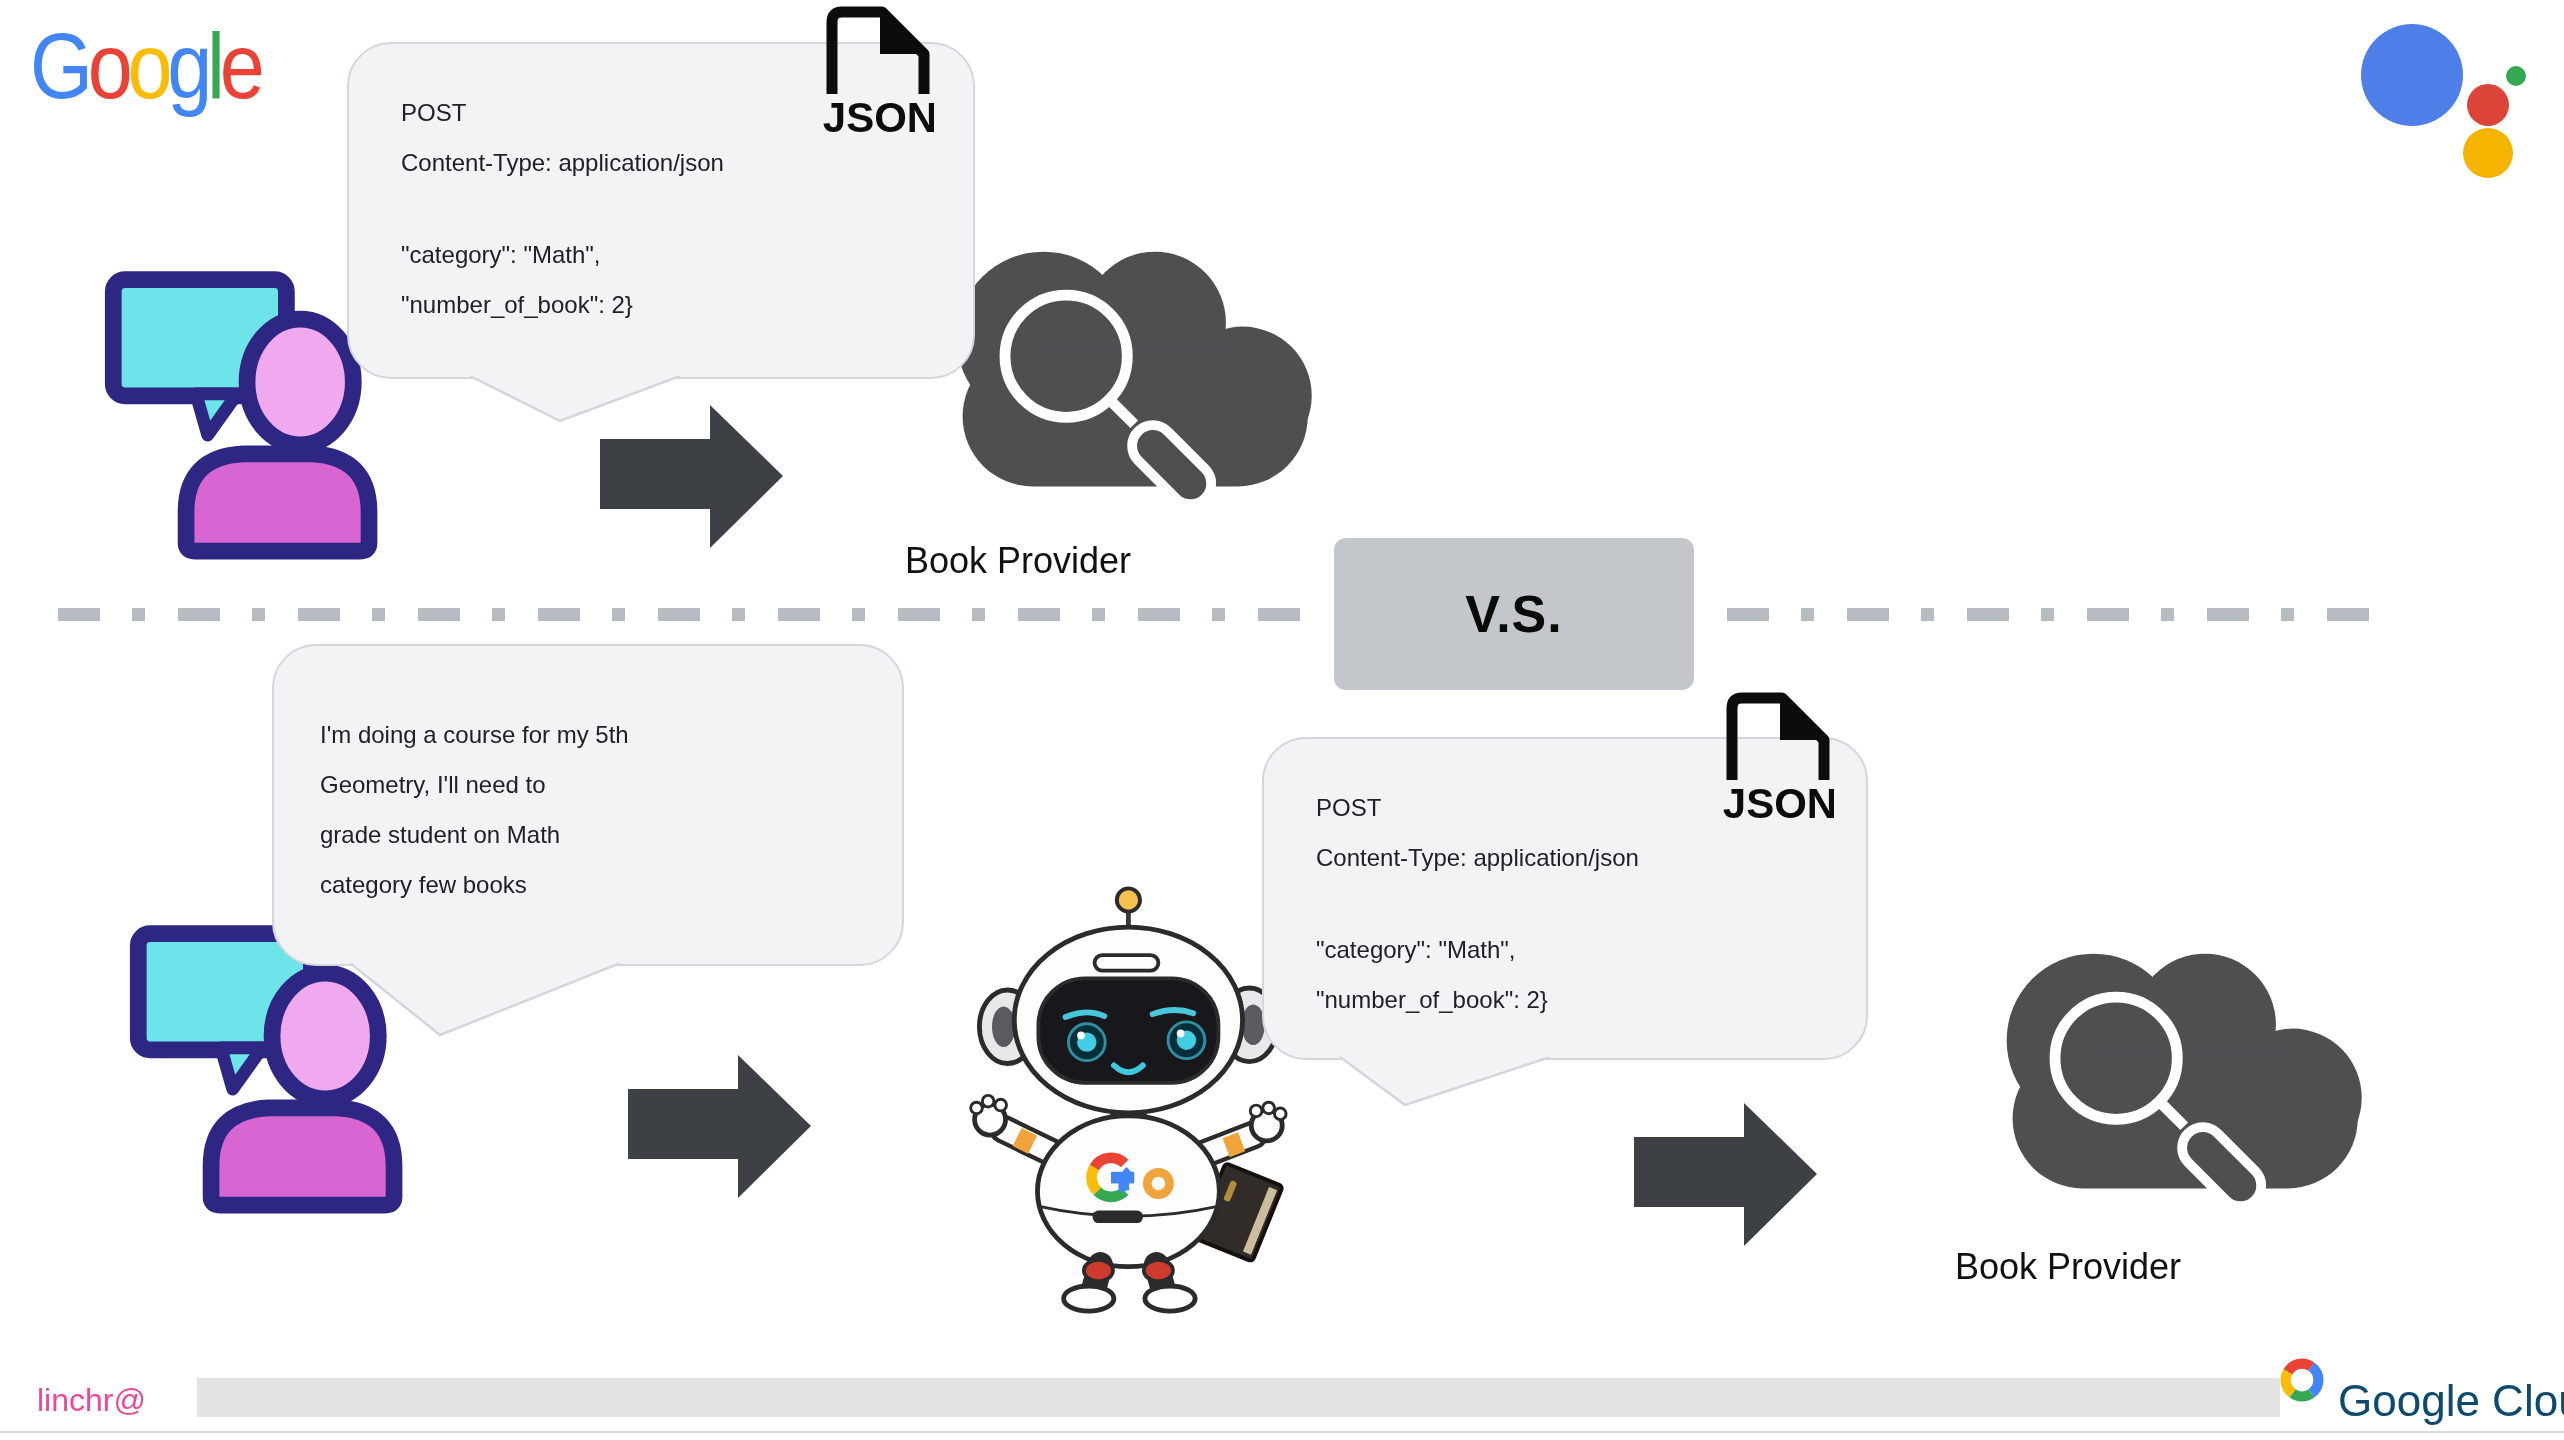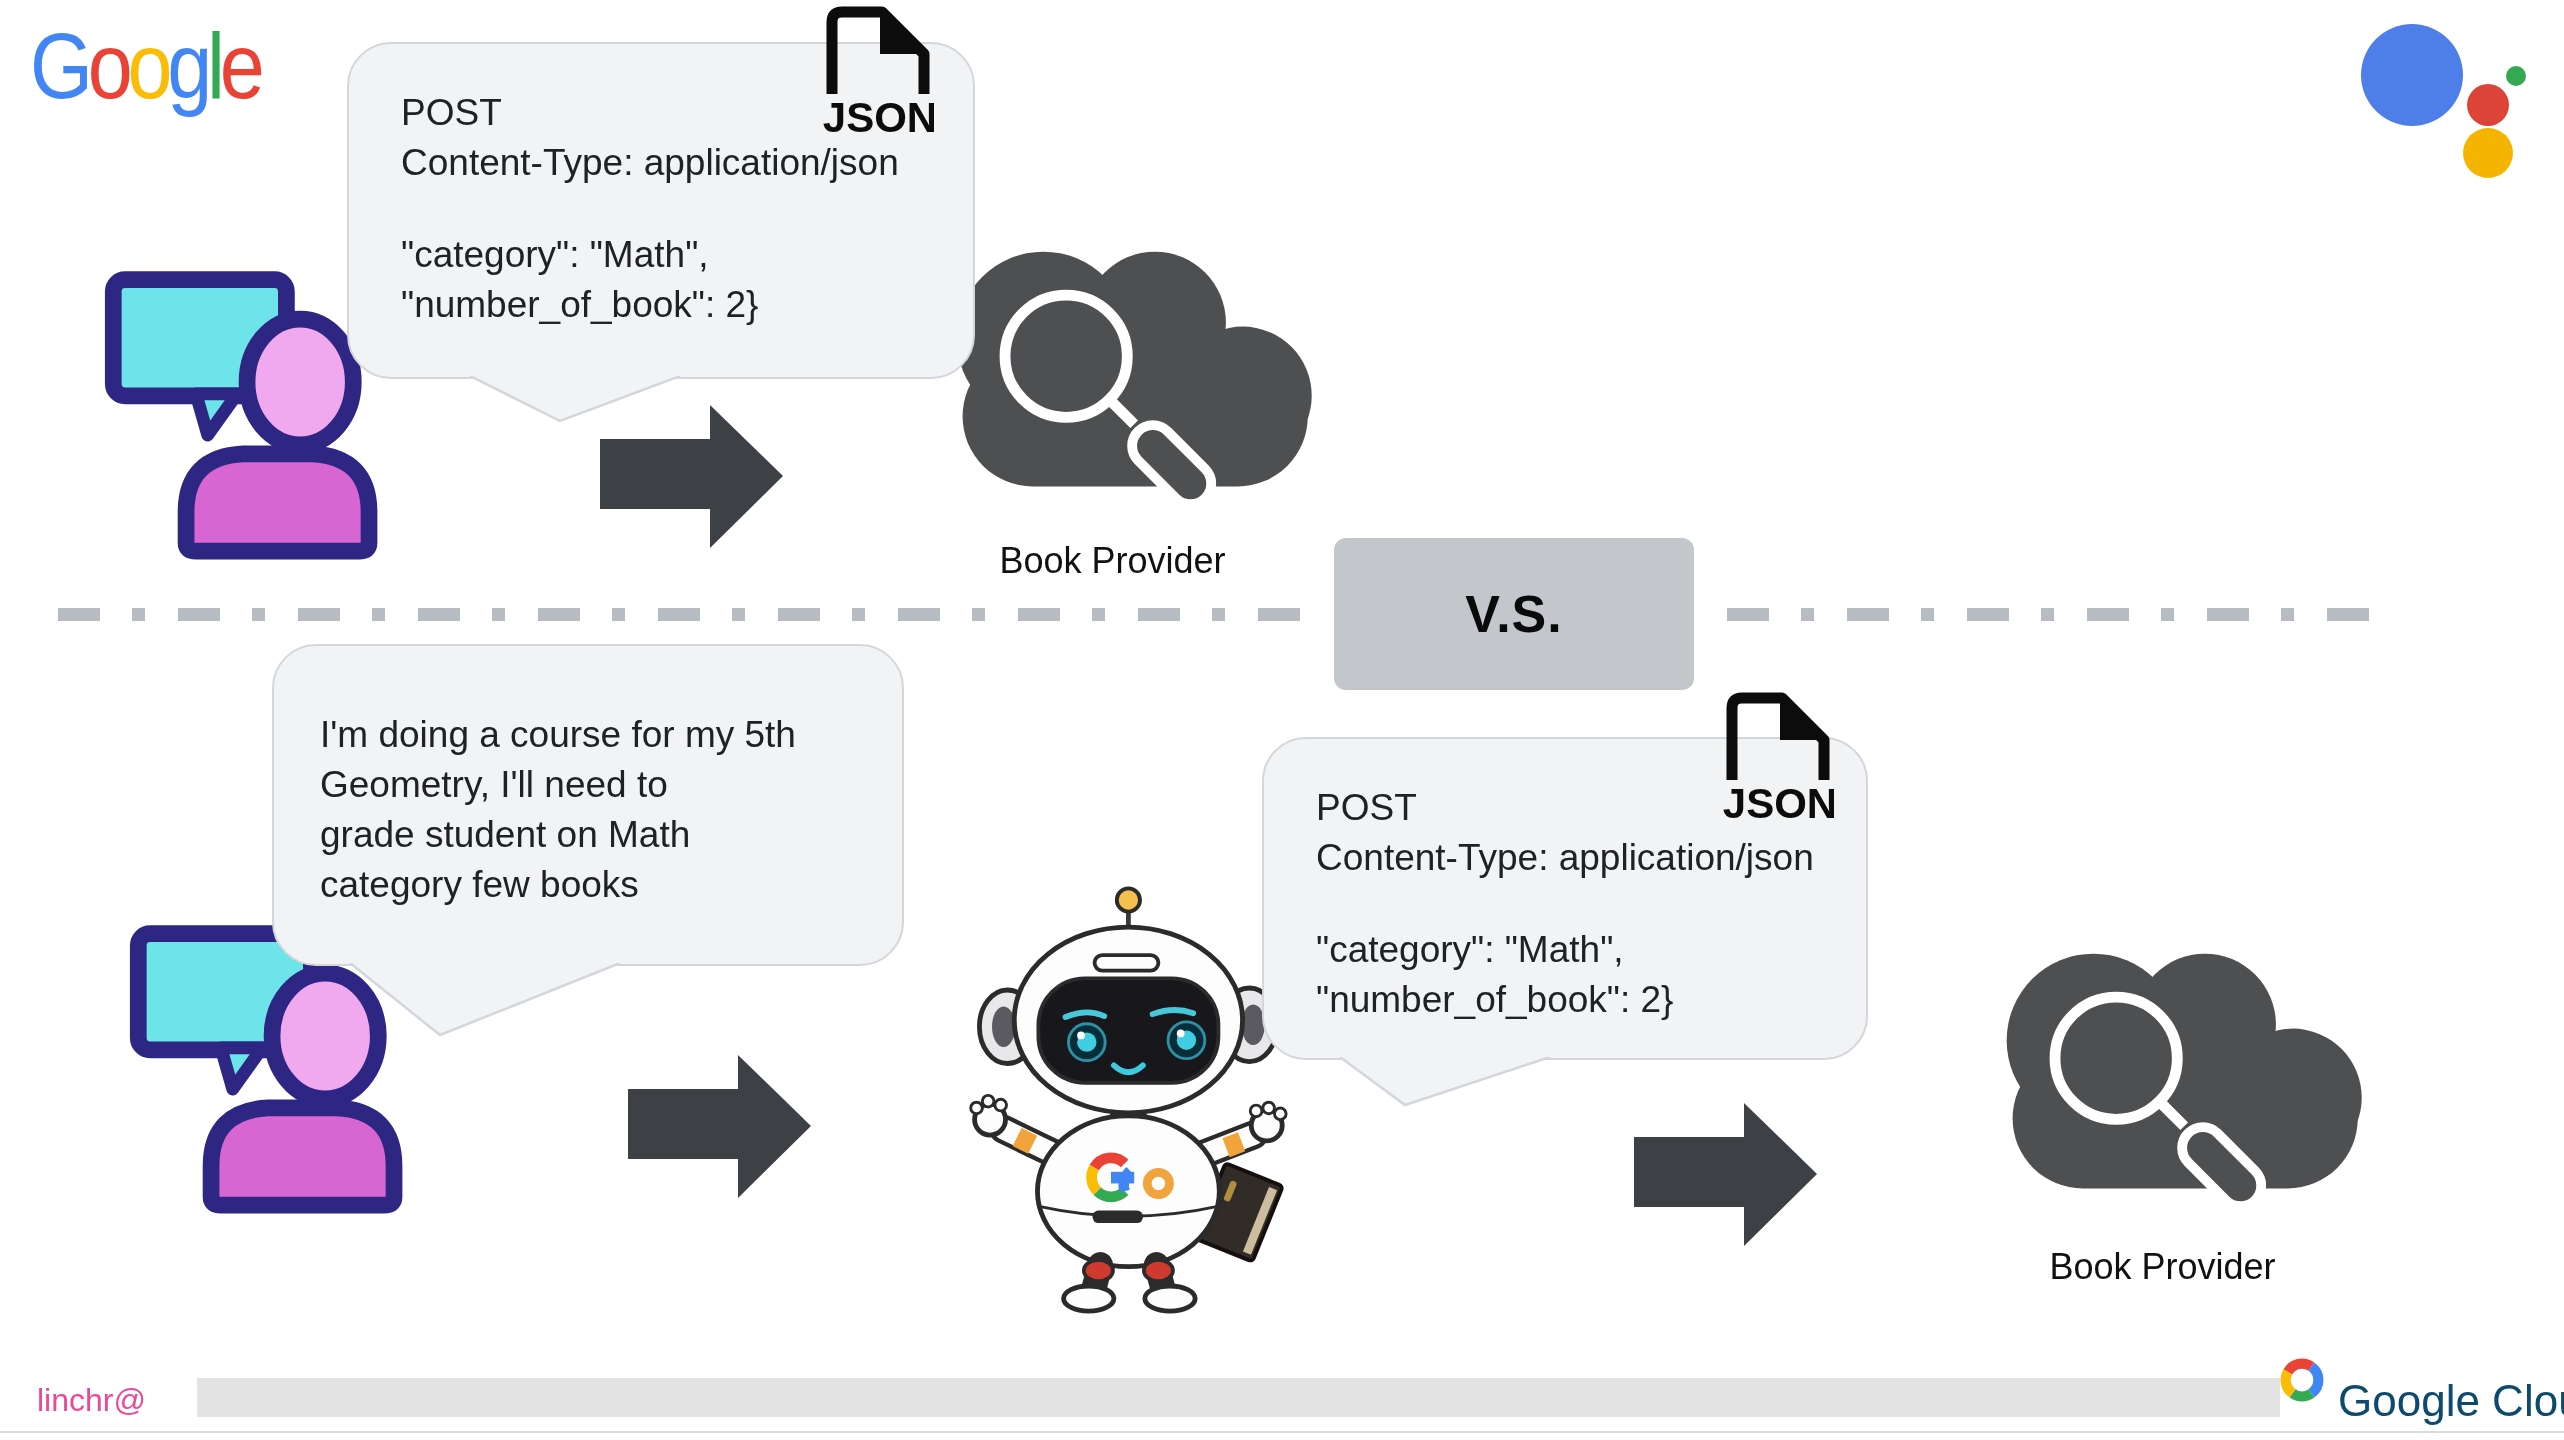--- a/index.html
+++ b/index.html
@@ -4,25 +4,25 @@
 <style>
   html,body{margin:0;padding:0;background:#fff;}
   .stage{position:relative;width:2564px;height:1440px;background:#ffffff;overflow:hidden;
          font-family:"Liberation Sans",sans-serif;color:#202124;text-decoration:underline;}
   .abs{position:absolute;}
   
   .google-logo{left:30px;top:14px;font-size:92px;font-weight:500;letter-spacing:-6px;
                transform:scaleX(.88);transform-origin:left top;white-space:nowrap;}
   
   .bubble{background:#f2f3f5;border:2.5px solid #d3d6da;border-radius:44px;box-sizing:border-box;z-index:4;}
-  .bubble .ln{font-size:37px;line-height:50px;white-space:pre;color:#202124;}
+  .bubble .ln{font-size:24px;line-height:50px;white-space:pre;color:#202124;}
   .bubble .gap{margin-top:42px;}
   .tail{z-index:5;}
   
-  .provider-label{font-size:36px;color:#111;text-align:center;}
+  .provider-label{font-size:36px;color:#111;}
   
   .dashline{height:13px;background:repeating-linear-gradient(90deg,#b7bcc2 0 42px,transparent 42px 74px,
             #b7bcc2 74px 87px,transparent 87px 120px);}
   .vs-box{left:1334px;top:538px;width:360px;height:152px;background:#c3c6ca;border-radius:12px;
           display:flex;align-items:center;justify-content:center;}
   .vs-label{font-size:52px;font-weight:bold;color:#0a0a0a;letter-spacing:1px;}
   
   .footer-bar{left:197px;top:1378px;width:2083px;height:39px;background:#e3e3e3;}
   .hairline{left:0;top:1431px;width:2564px;height:2px;background:#d8dbe0;}
   .author{left:10px;top:1382px;font-size:32px;color:#ec4899;margin-left:27px;}

